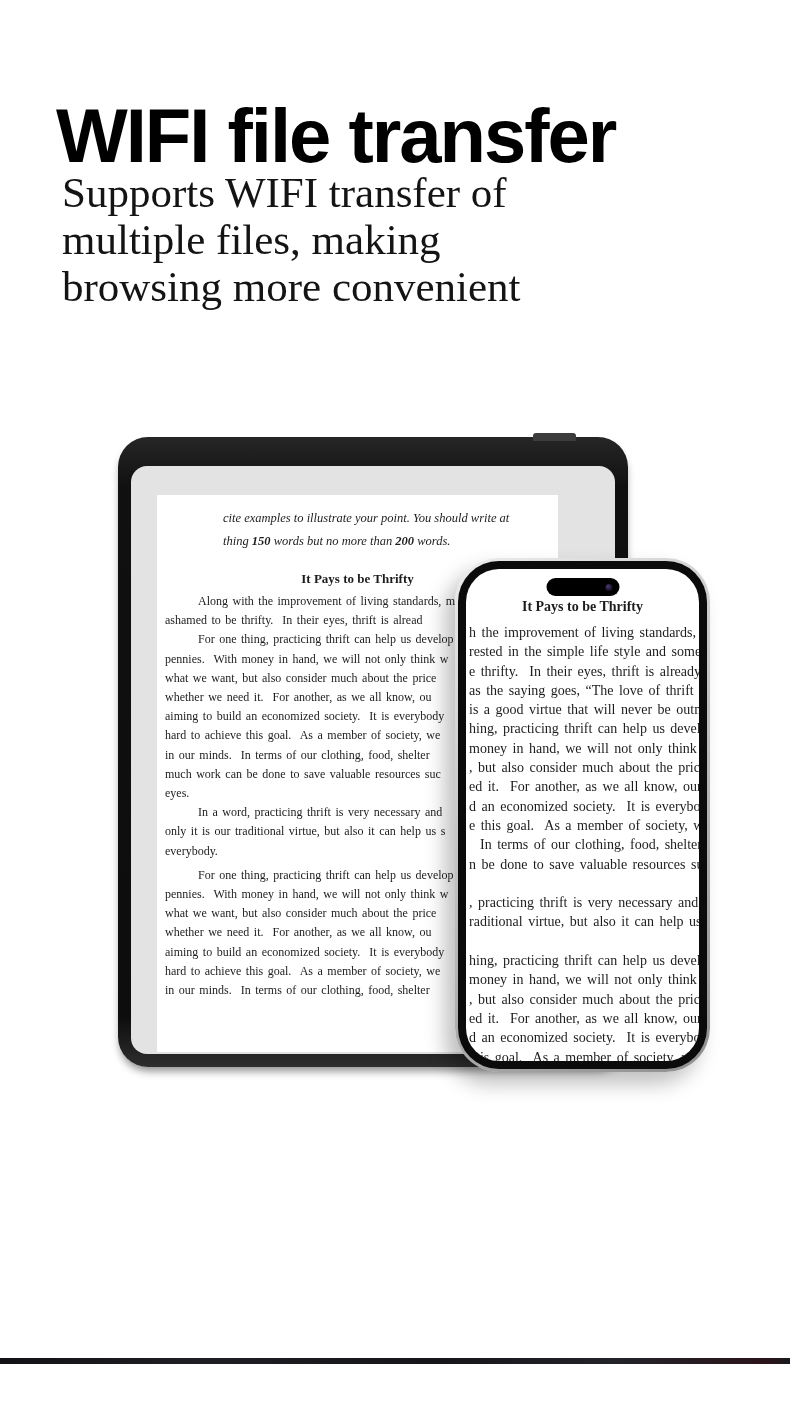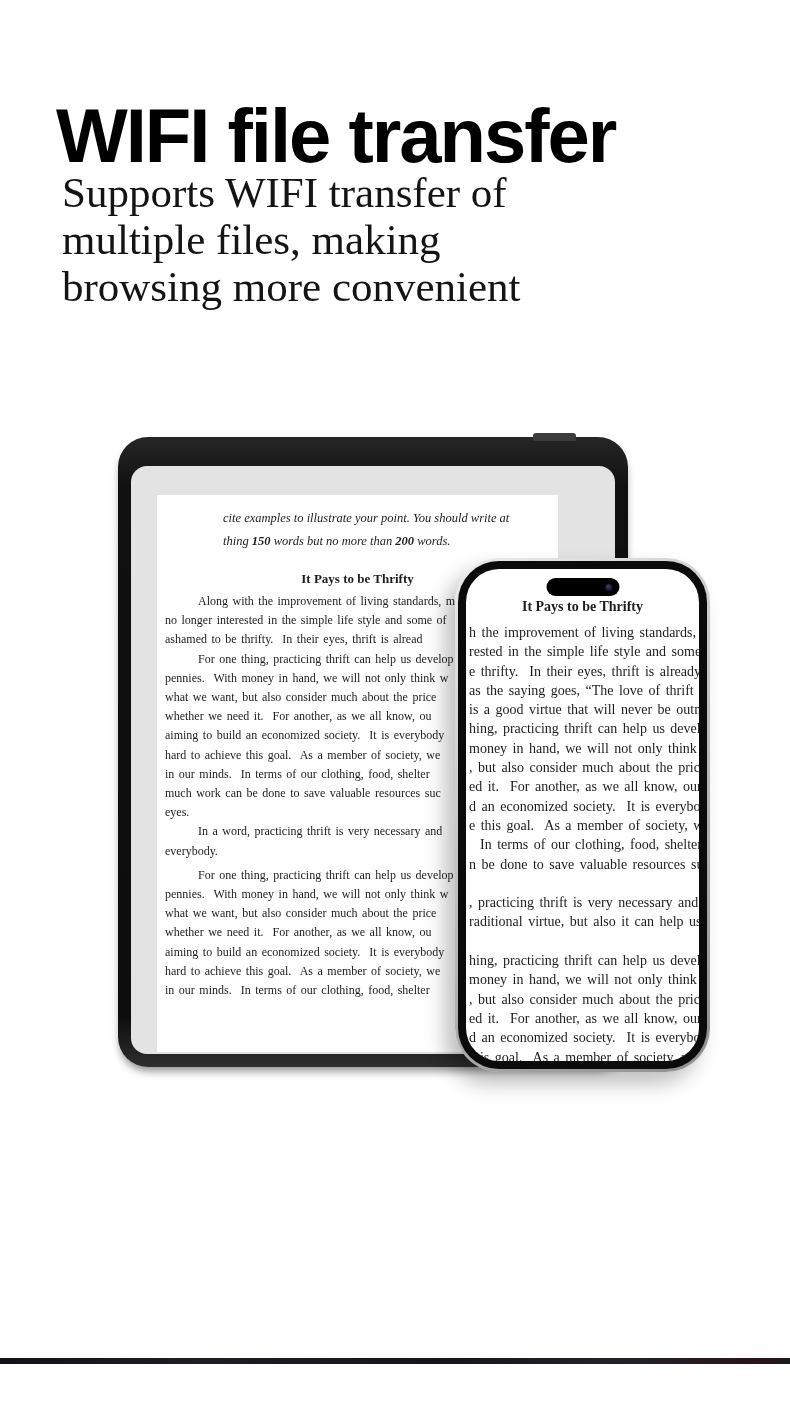--- a/index.html
+++ b/index.html
@@ -105,32 +105,32 @@
     <div class="tablet-top-button"></div>
     <div class="tablet-screen">
       <div class="tablet-page">
         <div class="doc-header">
           <div>cite examples to illustrate your point.  You should write at</div>
           <div><span>thing </span><span class="num">150</span><span> words but no more than </span><span class="num">200</span><span> words.</span></div>
         </div>
         <div class="doc-title">It Pays to be Thrifty</div>
         <div class="doc-body">
             <div class="doc-line indent">Along with the improvement of living standards, ma</div>
-            <div class="doc-line">no longer interested in the simple life style and some of</div>
             <div class="doc-line">ashamed to be thrifty.  In their eyes, thrift is alread</div>
             <div class="doc-line indent">For one thing, practicing thrift can help us develop</div>
             <div class="doc-line">pennies.  With money in hand, we will not only think w</div>
             <div class="doc-line">what we want, but also consider much about the price</div>
             <div class="doc-line">whether we need it.  For another, as we all know, ou</div>
             <div class="doc-line">aiming to build an economized society.  It is everybody</div>
             <div class="doc-line">hard to achieve this goal.  As a member of society, we</div>
             <div class="doc-line">in our minds.  In terms of our clothing, food, shelter</div>
             <div class="doc-line">much work can be done to save valuable resources suc</div>
             <div class="doc-line">eyes.</div>
             <div class="doc-line indent">In a word, practicing thrift is very necessary and</div>
+            <div class="doc-line">only it is our traditional virtue, but also it can help us s</div>
             <div class="doc-line">everybody.</div>
             <div class="doc-line indent gap">For one thing, practicing thrift can help us develop</div>
             <div class="doc-line">pennies.  With money in hand, we will not only think w</div>
             <div class="doc-line">what we want, but also consider much about the price</div>
             <div class="doc-line">whether we need it.  For another, as we all know, ou</div>
             <div class="doc-line">aiming to build an economized society.  It is everybody</div>
             <div class="doc-line">hard to achieve this goal.  As a member of society, we</div>
             <div class="doc-line">in our minds.  In terms of our clothing, food, shelter</div>
           </div>
       </div>

